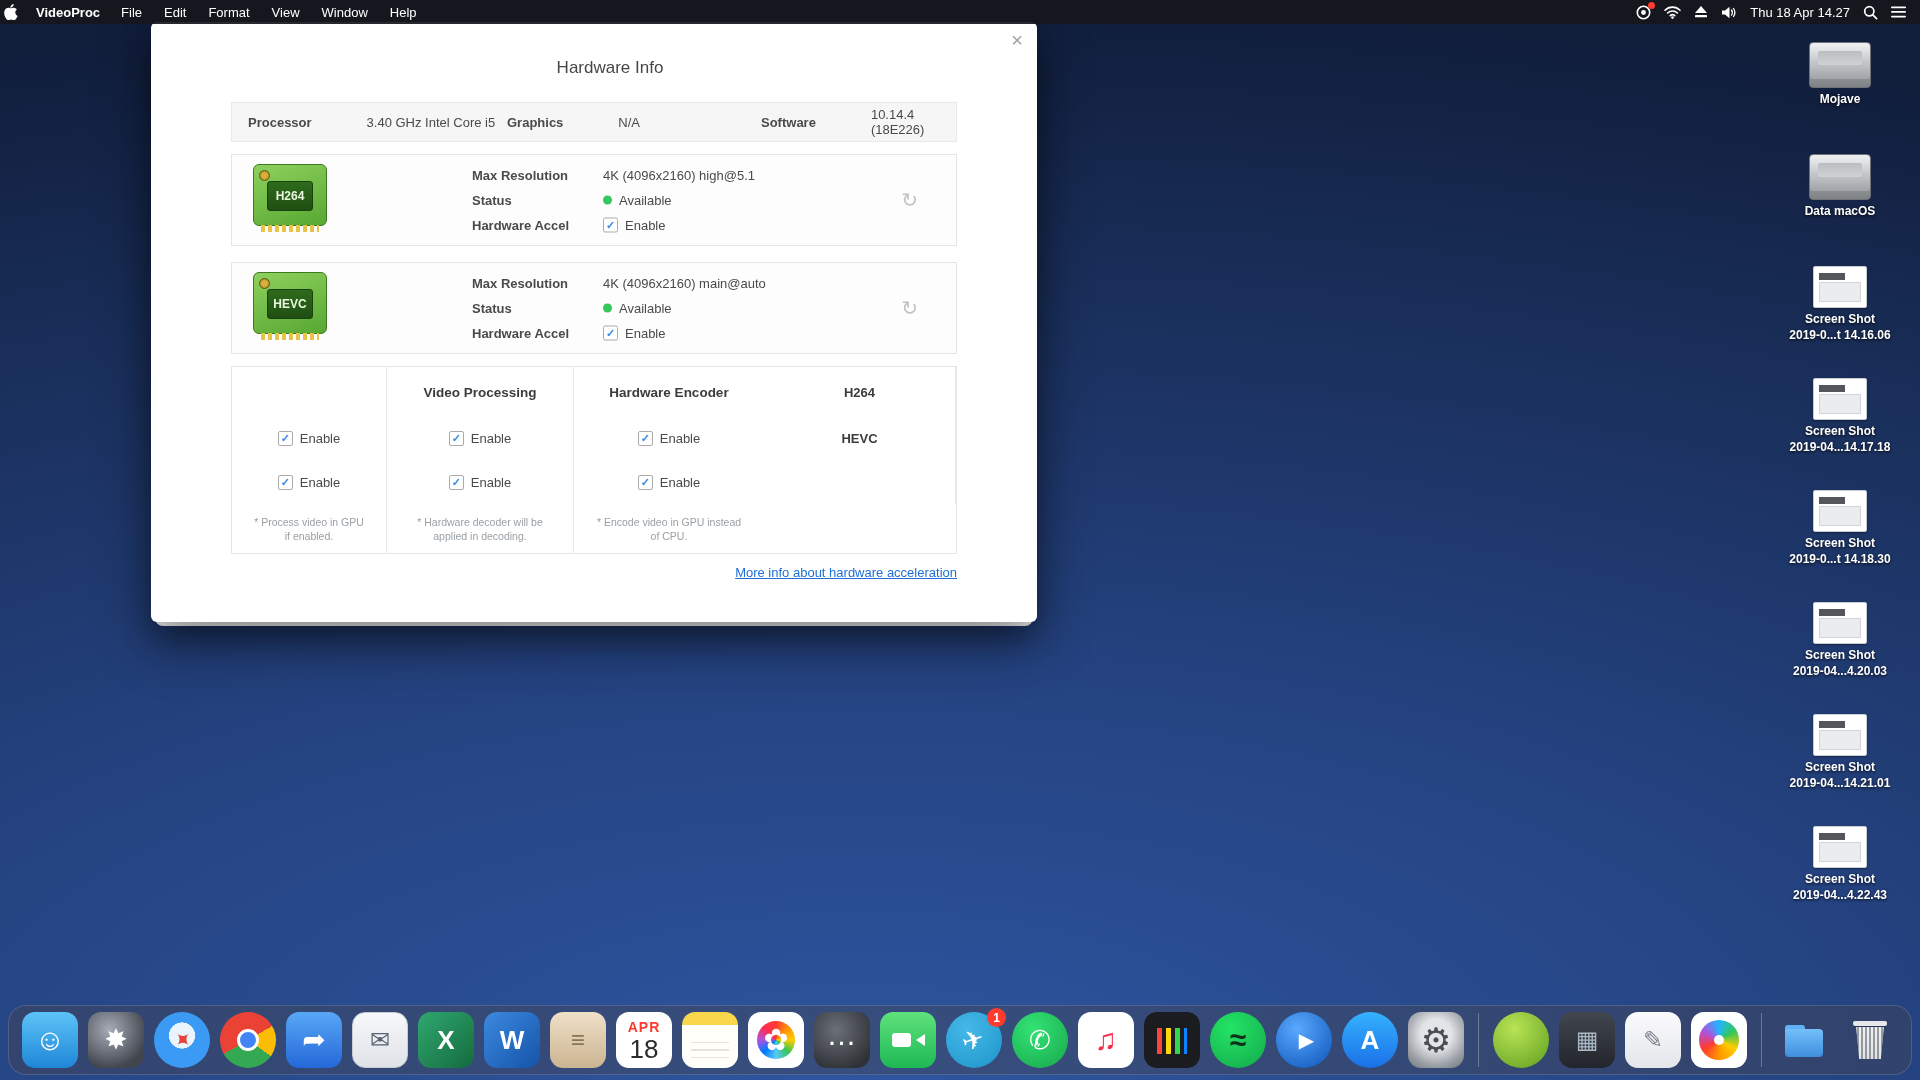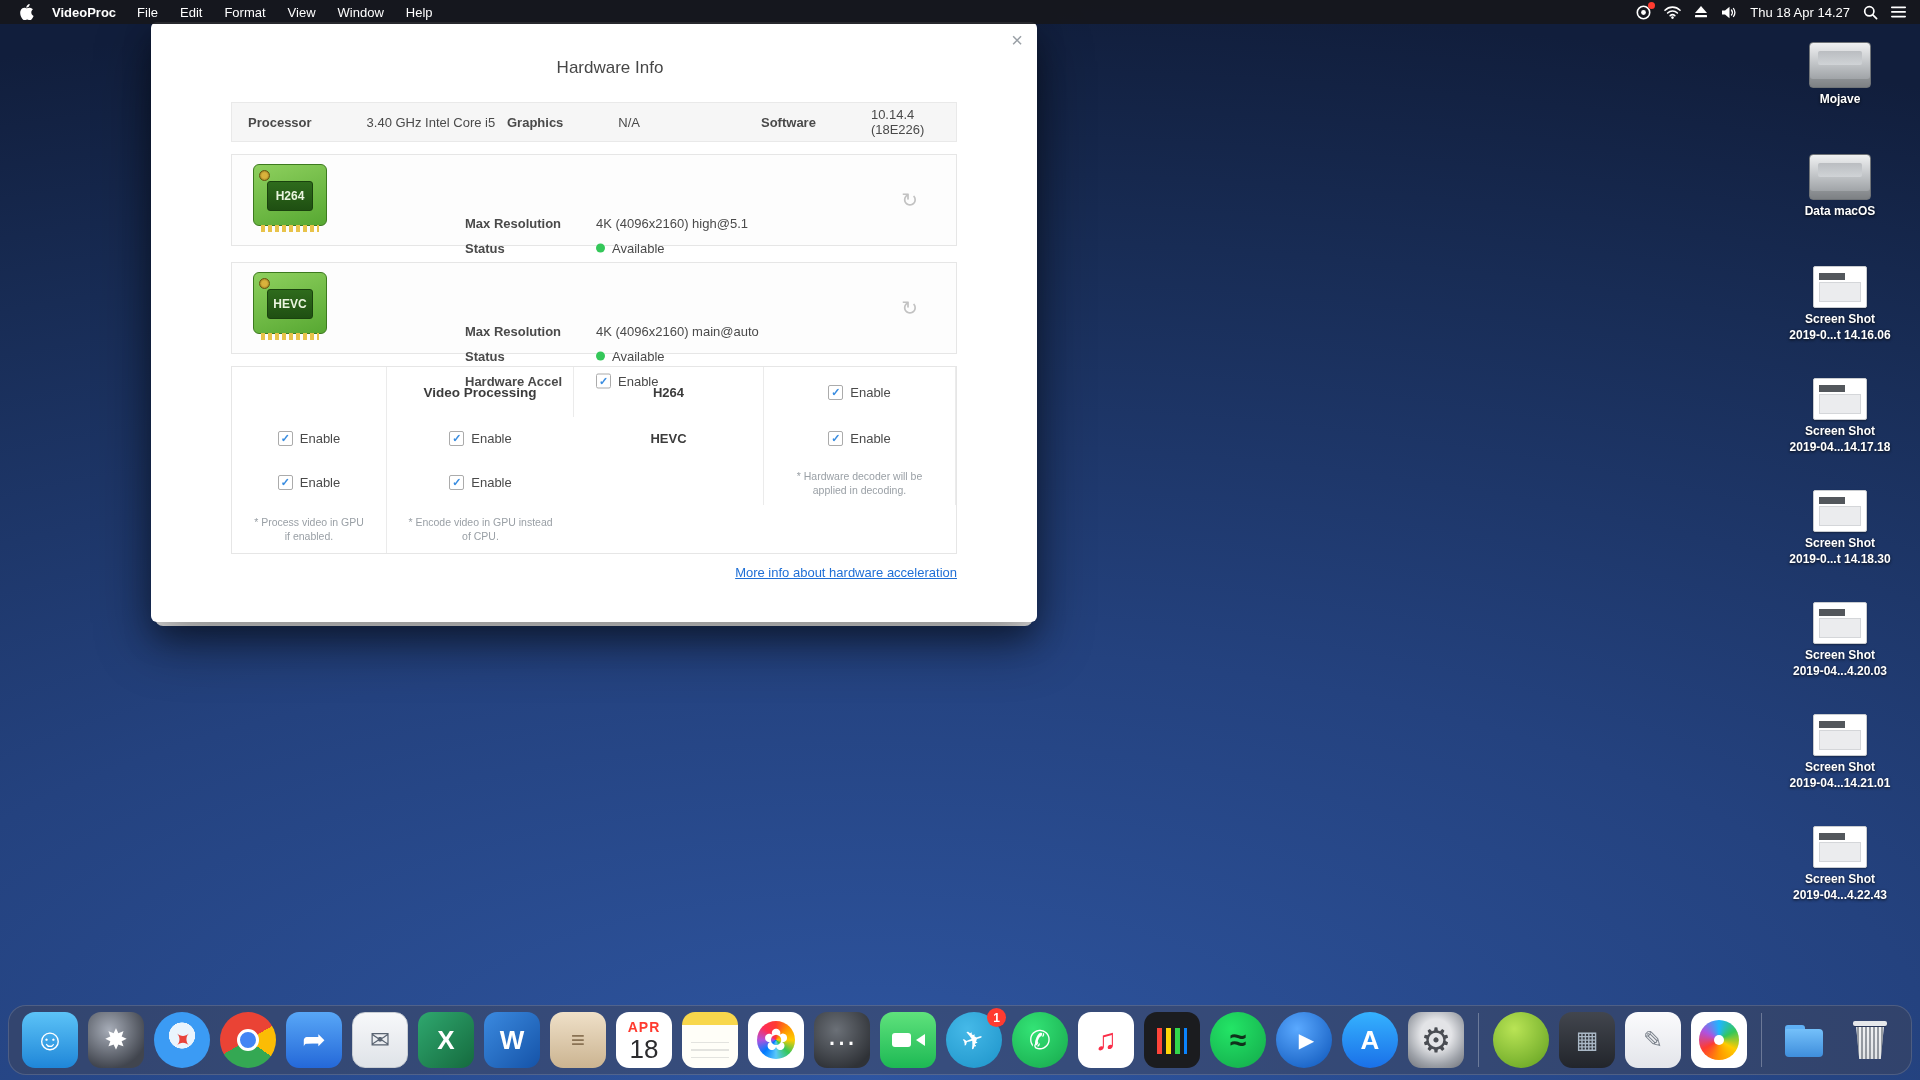--- a/index.html
+++ b/index.html
@@ -10,21 +10,21 @@
     background:radial-gradient(140% 100% at 45% 100%, #2e55a0 0%, #24427f 40%, #182c55 78%, #111e3c 100%);
     cursor:default;
   }
 
   
   .menubar{
     position:absolute;left:0;top:0;width:1920px;height:24px;
     background:rgba(22,23,28,.92);color:#fff;font-size:13px;
     display:flex;justify-content:space-between;align-items:center;z-index:50;
   }
-  .mb-left{display:flex;align-items:center;padding-left:20px;}
+  .mb-left{display:flex;align-items:center;padding-left:4px;}
   .mb-apple{margin-right:18px;display:flex;align-items:center;}
   .mb-app{font-weight:bold;margin-right:10px;}
   .menu-item{padding:0 11px;}
   .mb-right{display:flex;align-items:center;gap:13px;padding-right:14px;}
   .mb-ic{display:flex;align-items:center;position:relative;}
   .red-dot{position:absolute;top:-3px;right:-4px;width:7px;height:7px;border-radius:50%;background:#ff3b30;}
 
   
   .under-window{
     position:absolute;left:155px;top:24px;width:878px;height:602px;
@@ -58,21 +58,21 @@
   .chip{position:absolute;left:21px;top:44%;transform:translateY(-50%);width:74px;height:62px;
     background:linear-gradient(160deg,#8ed05e,#57a832);border:1px solid #3d7a1f;border-radius:6px;}
   .chip-screw{position:absolute;left:5px;top:5px;width:11px;height:11px;border-radius:50%;
     background:radial-gradient(circle,#d9b23c 0 40%,#8a6d14 100%);border:1px solid #6b540f;}
   .chip-die{position:absolute;left:50%;top:52%;transform:translate(-50%,-50%);width:46px;height:30px;
     background:linear-gradient(180deg,#2e6b1c,#1f4f12);border:1px solid #1a420e;border-radius:3px;
     display:flex;align-items:center;justify-content:center;color:#eaf5df;font-size:12px;font-weight:bold;}
   .chip-pins{position:absolute;left:7px;right:7px;bottom:-7px;height:7px;
     background:repeating-linear-gradient(90deg,#e8c34a 0 4px,transparent 4px 7px);}
 
-  .rows{position:absolute;left:233px;top:50%;transform:translateY(-50%);margin-top:48px;}
+  .rows{position:absolute;left:240px;top:50%;transform:translateY(-50%);}
   .info-row{height:25px;display:flex;align-items:center;}
   .row-label{width:131px;font-weight:bold;color:#4a4a4a;}
   .row-value{display:flex;align-items:center;gap:7px;}
   .dot{width:9px;height:9px;border-radius:50%;background:#34c759;}
   .checkbox{width:15px;height:15px;border:1px solid #ababab;border-radius:2px;background:#fff;
     display:inline-flex;align-items:center;justify-content:center;cursor:pointer;}
   .checkbox.checked::after{content:"✓";font-size:11px;font-weight:bold;color:#3a8de0;}
   .refresh{position:absolute;right:38px;top:50%;transform:translateY(-50%);color:#c2c2c2;font-size:20px;cursor:pointer;}
 
   .hw-table{
@@ -324,20 +324,21 @@
                 <span data-name="row-value-text">Enable</span>
               </span>
             </div>
           </div>
           <span class="refresh" data-name="refresh-icon">↻</span>
         </div>
       </div>
     <div class="hw-table" data-name="codec-table">
         <div class="t-cell th col-b" data-name="table-corner"></div>
         <div class="t-cell th col-b" data-name="table-header">Video Processing</div>
+        <div class="t-cell th" data-name="table-header">Hardware Encoder</div>
         <div class="t-cell rowname col-b" data-name="table-row-label">H264</div>
         <div class="t-cell col-b" data-name="table-cell">
           <span class="checkbox checked" data-name="enable-checkbox"></span>
           <span class="cb-label" data-name="checkbox-label">Enable</span>
         </div>
         <div class="t-cell col-b" data-name="table-cell">
           <span class="checkbox checked" data-name="enable-checkbox"></span>
           <span class="cb-label" data-name="checkbox-label">Enable</span>
         </div>
         <div class="t-cell" data-name="table-cell">
@@ -351,24 +352,24 @@
         </div>
         <div class="t-cell col-b" data-name="table-cell">
           <span class="checkbox checked" data-name="enable-checkbox"></span>
           <span class="cb-label" data-name="checkbox-label">Enable</span>
         </div>
         <div class="t-cell" data-name="table-cell">
           <span class="checkbox checked" data-name="enable-checkbox"></span>
           <span class="cb-label" data-name="checkbox-label">Enable</span>
         </div>
         <div class="t-cell note col-b" data-name="table-footnote"></div>
+        <div class="t-cell note col-b" data-name="table-footnote">* Process video in GPU
+if enabled.</div>
         <div class="t-cell note col-b" data-name="table-footnote">* Hardware decoder will be
 applied in decoding.</div>
-        <div class="t-cell note col-b" data-name="table-footnote">* Process video in GPU
-if enabled.</div>
         <div class="t-cell note" data-name="table-footnote">* Encode video in GPU instead
 of CPU.</div>
       </div>
     <div class="link-row" data-name="link-row">
       <a href="#" data-name="more-info-link">More info about hardware acceleration</a>
     </div>
   </div>
 </div>
 
 <div class="desk-icons" data-name="desktop-icons">

